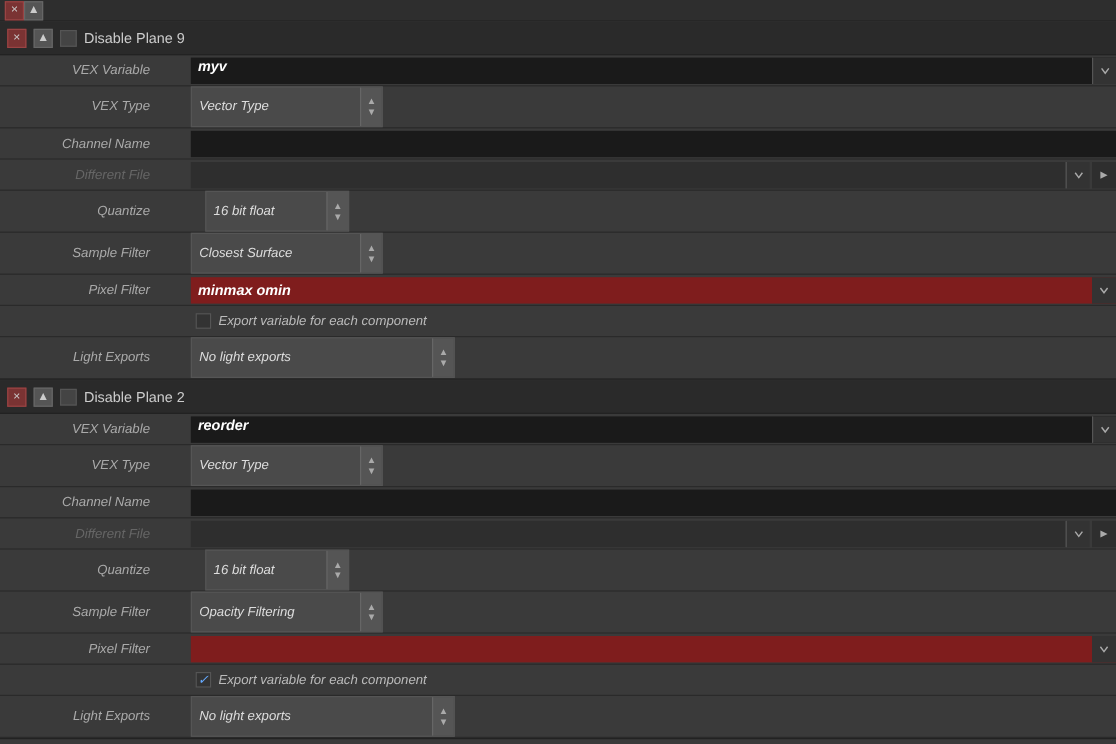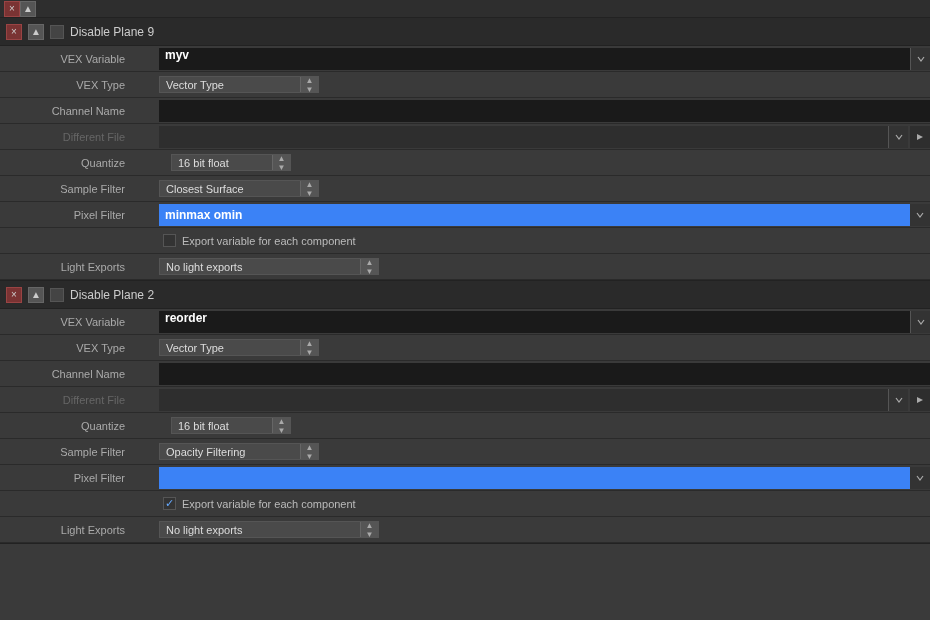--- a/index.html
+++ b/index.html
@@ -76,20 +76,21 @@
     .plane-title {
       color: #cccccc;
       font-size: 12px;
     }
 
     .form-row {
       display: flex;
       align-items: center;
       min-height: 26px;
       border-bottom: 1px solid #2a2a2a;
+      font-style: italic;
     }
 
     .form-label {
       width: 135px;
       text-align: right;
       padding-right: 10px;
       color: #aaaaaa;
       font-size: 11px;
       flex-shrink: 0;
     }
@@ -135,21 +136,21 @@
       justify-content: center;
       cursor: pointer;
       border-left: 1px solid #555;
     }
 
     .select-control {
       display: flex;
       align-items: center;
       background: #4a4a4a;
       border: 1px solid #555;
-      height: 17px;
+      height: 34px;
       min-width: 120px;
       cursor: pointer;
       position: relative;
     }
 
     .select-control .select-text {
       flex: 1;
       padding: 0 6px;
       font-size: 11px;
       color: #ddd;
@@ -176,21 +177,21 @@
     .sample-filter-select {
       width: 160px;
     }
 
     .light-exports-select {
       width: 220px;
     }
 
     .pixel-filter-container {
       flex: 1;
-      background: #3b82f6;
+      background: #7f1d1d;
       height: 22px;
       display: flex;
       align-items: center;
       padding: 0 6px;
       position: relative;
     }
 
     .pixel-filter-container .dropdown-arrow {
       position: absolute;
       right: 0;

